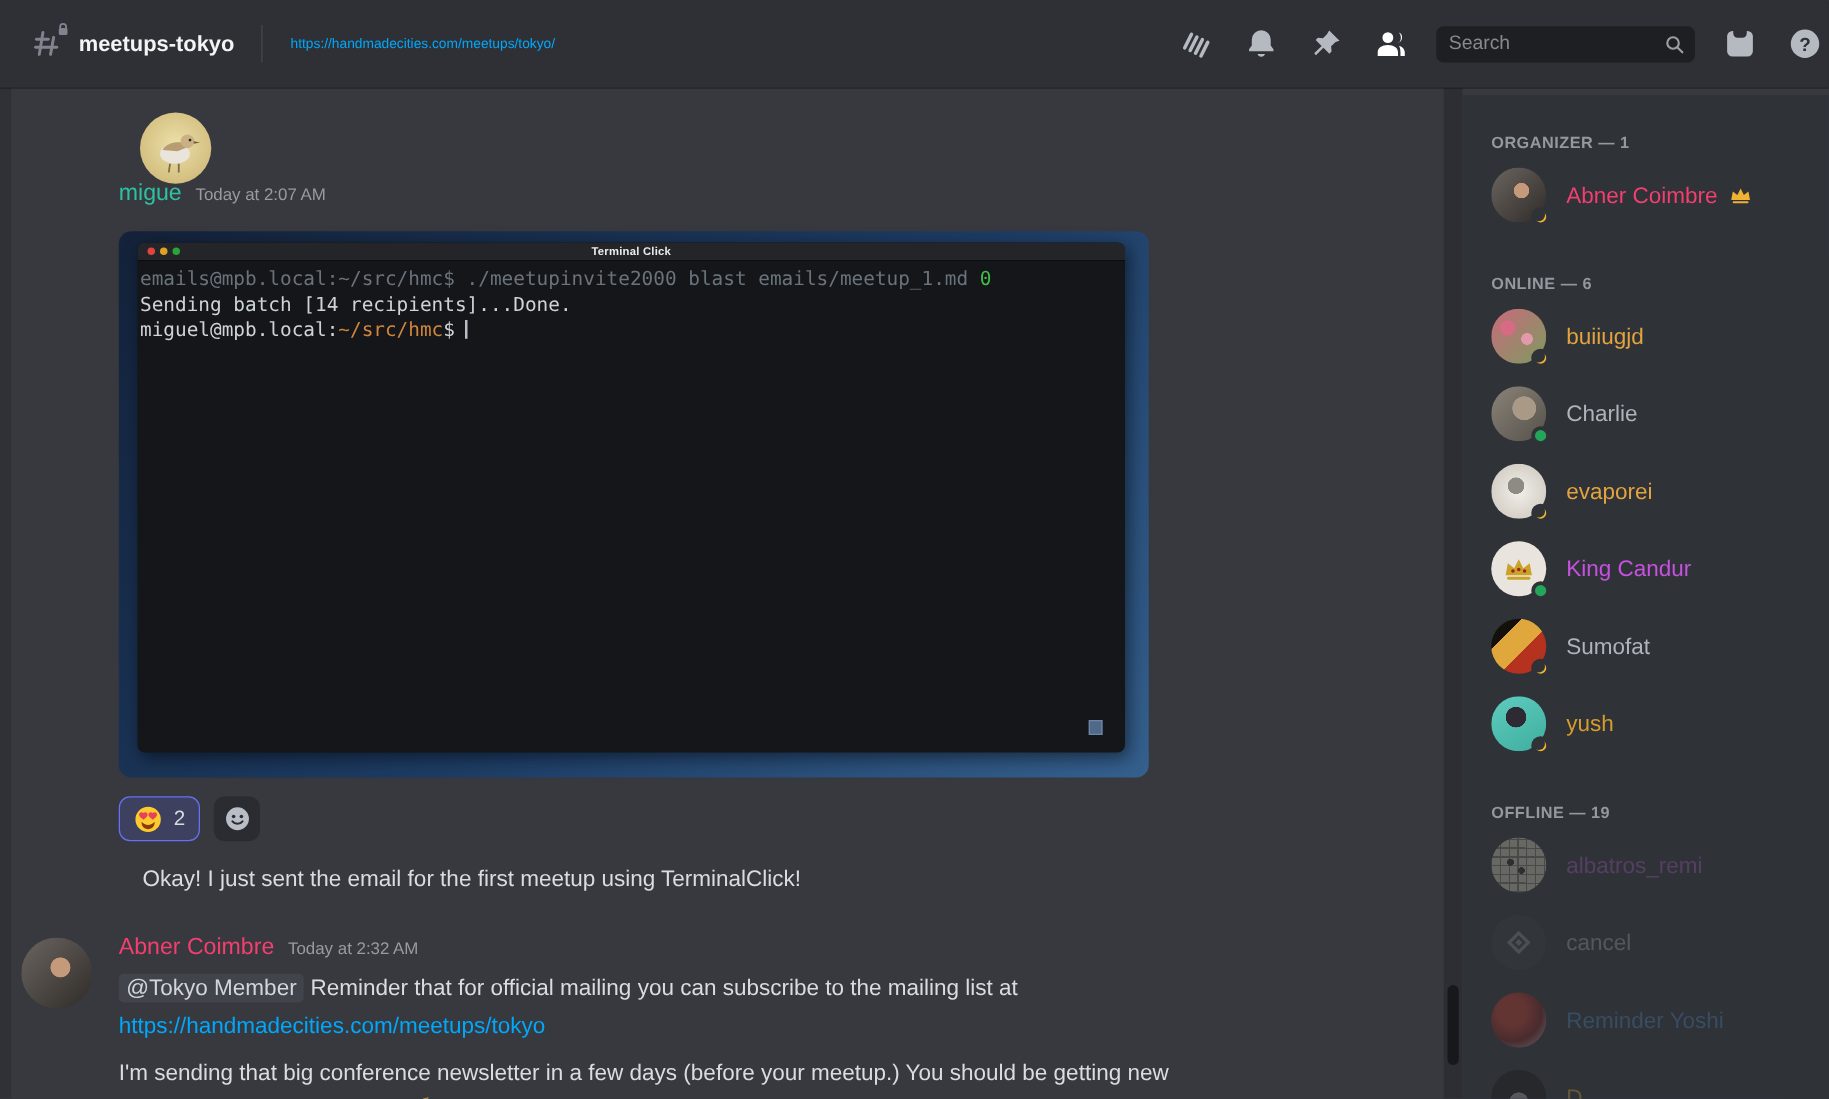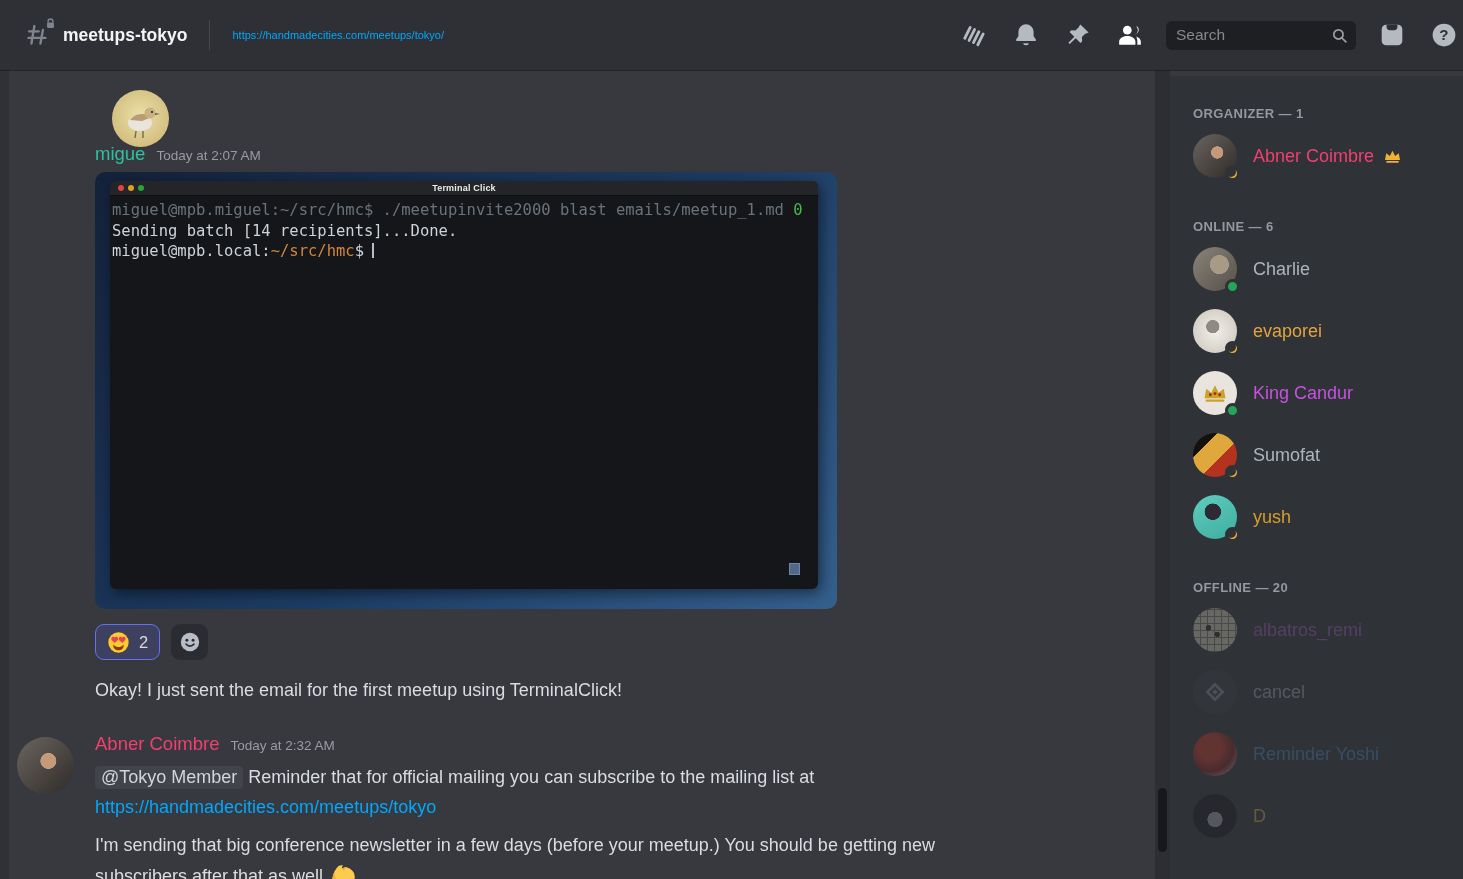--- a/index.html
+++ b/index.html
@@ -14,21 +14,21 @@
     background:#2e3035; display:flex; align-items:center;
     box-shadow:0 1px 0 rgba(0,0,0,.35); z-index:5; padding:0 14px 0 24px;
   }
   .chan-icon-wrap { position:relative; width:28px; height:28px; flex:none; }
   .chan-name { font-size:17.5px; font-weight:bold; color:#f3f4f5; margin-left:11px; white-space:nowrap; }
   .topbar-divider { width:1px; height:30px; background:#44474e; margin:0 22px; flex:none; }
   .topic { font-size:11px; color:#00a8fc; text-decoration:none; white-space:nowrap; }
   .topbar-spacer { flex:1; }
   .tb-icon { width:26px; height:26px; margin:0 13px; flex:none; cursor:pointer; }
   .search-box {
-    width:190px; height:29px; background:#1e1f22; border-radius:6px;
+    width:207px; height:29px; background:#1e1f22; border-radius:6px;
     display:flex; align-items:center; padding:0 8px 0 10px; margin:0 10px; flex:none;
   }
   .search-box input {
     flex:1; background:transparent; border:none; outline:none;
     color:#c8cbd0; font-size:15.5px; font-family:inherit; min-width:0;
   }
   .search-box input::placeholder { color:#87898c; }
   .help-cut { margin-right:-8px; }
   
   .chat {
@@ -50,21 +50,21 @@
   }
   .msg-head { display:flex; align-items:baseline; height:22px; margin-top:0; }
   .msg-author { font-size:18.5px; font-weight:500; cursor:pointer; }
   .msg-time { font-size:13.5px; color:#989ba1; margin-left:11px; }
   .msg-text { font-size:18px; line-height:26px; color:#d9dce0; max-width:980px; }
   
   .av-migue { background:radial-gradient(circle at 50% 45%, #ece0a8, #d2bd7e 75%); position:relative; overflow:hidden; }
   .av-abner { background:radial-gradient(circle at 55% 42%, #c49a7a 17%, rgba(0,0,0,0) 18%), linear-gradient(135deg,#6b6560,#2f2b28); }
   
   .attachment {
-    margin-top:7px; width:742px; height:437px; border-radius:10px;
+    margin-top:20px; width:824px; height:437px; border-radius:10px;
     background:linear-gradient(135deg,#14223a 0%, #1d3c64 55%, #35608e 100%);
     position:relative; cursor:pointer;
   }
   .term {
     position:absolute; left:15px; right:19px; top:9px; bottom:20px;
     background:#141619; border-radius:6px; overflow:hidden;
     box-shadow:3px 4px 14px rgba(0,0,0,.5);
   }
   .term-titlebar {
     height:15px; background:#232528; display:flex; align-items:center;
@@ -235,21 +235,21 @@
       <div class="term">
         <div class="term-titlebar">
           <div class="term-lights">
             <div class="term-light tl-red"></div>
             <div class="term-light tl-yellow"></div>
             <div class="term-light tl-green"></div>
           </div>
           <div class="term-title">Terminal Click</div>
         </div>
         <div class="term-body">
-          <div class="tline"><span class="t-dim">miguel@mpb.miguel:~/src/hmc$ ./meetupinvite2000 blast emails/meetup_1.md </span><span class="t-green">0</span></div>
+          <div class="tline"><span class="t-dim">emails@mpb.local:~/src/hmc$ ./meetupinvite2000 blast emails/meetup_1.md </span><span class="t-green">0</span></div>
           <div class="tline"><span class="t-fg">Sending batch [14 recipients]...Done.</span></div>
           <div class="tline"><span class="t-fg">miguel@mpb.local:</span><span class="t-orange">~/src/hmc</span><span class="t-fg">$</span><span class="t-cursor"></span></div>
         </div>
         <div class="term-corner"></div>
       </div>
     </div>
 
     <div class="reactions m1-reactions">
       <div class="reaction active">
         <svg class="emoji-svg" viewBox="0 0 24 24">
@@ -263,21 +263,21 @@
       <div class="add-reaction">
         <svg width="22" height="22" viewBox="0 0 24 24">
           <circle cx="12" cy="12" r="10" fill="#b9bec6"></circle>
           <circle cx="8.6" cy="10" r="1.6" fill="#2a2c31"></circle>
             <circle cx="15.4" cy="10" r="1.6" fill="#2a2c31"></circle>
           <path d="M7.6 14.3a5.6 5.6 0 0 0 8.8 0" stroke="#2a2c31" stroke-width="1.8" fill="none" stroke-linecap="round"></path>
         </svg>
       </div>
     </div>
 
-    <div class="msg-text" style="margin-top:17px;">Okay! I just sent the email for the first meetup using TerminalClick!</div>
+    <div class="msg-text" style="margin-top:17px;margin-left:19px;">Okay! I just sent the email for the first meetup using TerminalClick!</div>
   </div>
 
   <div class="msg" style="margin-top:30px;">
     <div class="msg-avatar av-abner"></div>
     <div class="msg-head">
       <span class="msg-author" style="color: rgb(242, 63, 111);">Abner Coimbre</span>
       <span class="msg-time">Today at 2:32 AM</span>
     </div>
     <div class="msg-line m2-line1">
       <span class="mention">@Tokyo Member</span>
@@ -312,20 +312,27 @@
     </div>
     <span class="member-name" style="color: rgb(242, 63, 111);">Abner Coimbre</span>
     <svg class="crown-icon" viewBox="0 0 24 24">
       <path d="M2.5 16.5h19l-1.6-8.7-4.6 3.6L12 4.8 8.7 11.4 4.1 7.8z" fill="#f0b232"></path>
       <rect x="4" y="17.6" width="16" height="2.2" rx="1" fill="#f0b232"></rect>
     </svg>
   </div>
 
   <div class="section-header sec-gap">ONLINE — 6</div>
 
+  <div class="member-row">
+    <div class="member-av">
+        <div class="member-av-img mav-buiiugjd"></div>
+        <div class="status idle"></div>
+      </div>
+    <span class="member-name" style="color: rgb(227, 163, 63);">buiiugjd</span>
+  </div>
   <div class="member-row">
     <div class="member-av">
         <div class="member-av-img mav-charlie"></div>
         <div class="status"></div>
       </div>
     <span class="member-name" style="color: rgb(174, 180, 187); text-align: right;">Charlie</span>
   </div>
   <div class="member-row">
     <div class="member-av">
         <div class="member-av-img mav-evaporei"></div>
@@ -356,21 +363,21 @@
     <span class="member-name" style="color: rgb(174, 180, 187);">Sumofat</span>
   </div>
   <div class="member-row">
     <div class="member-av">
         <div class="member-av-img mav-yush"></div>
         <div class="status idle"></div>
       </div>
     <span class="member-name" style="color: rgb(215, 157, 44);">yush</span>
   </div>
 
-  <div class="section-header sec-gap">OFFLINE — 20</div>
+  <div class="section-header sec-gap">OFFLINE — 19</div>
 
   <div class="member-row offline">
     <div class="member-av">
         <div class="member-av-img mav-albatros"></div>
       </div>
     <span class="member-name" style="color: rgb(155, 89, 182);">albatros_remi</span>
   </div>
   <div class="member-row offline">
     <div class="member-av">
       <div class="member-av-img mav-cancel">

